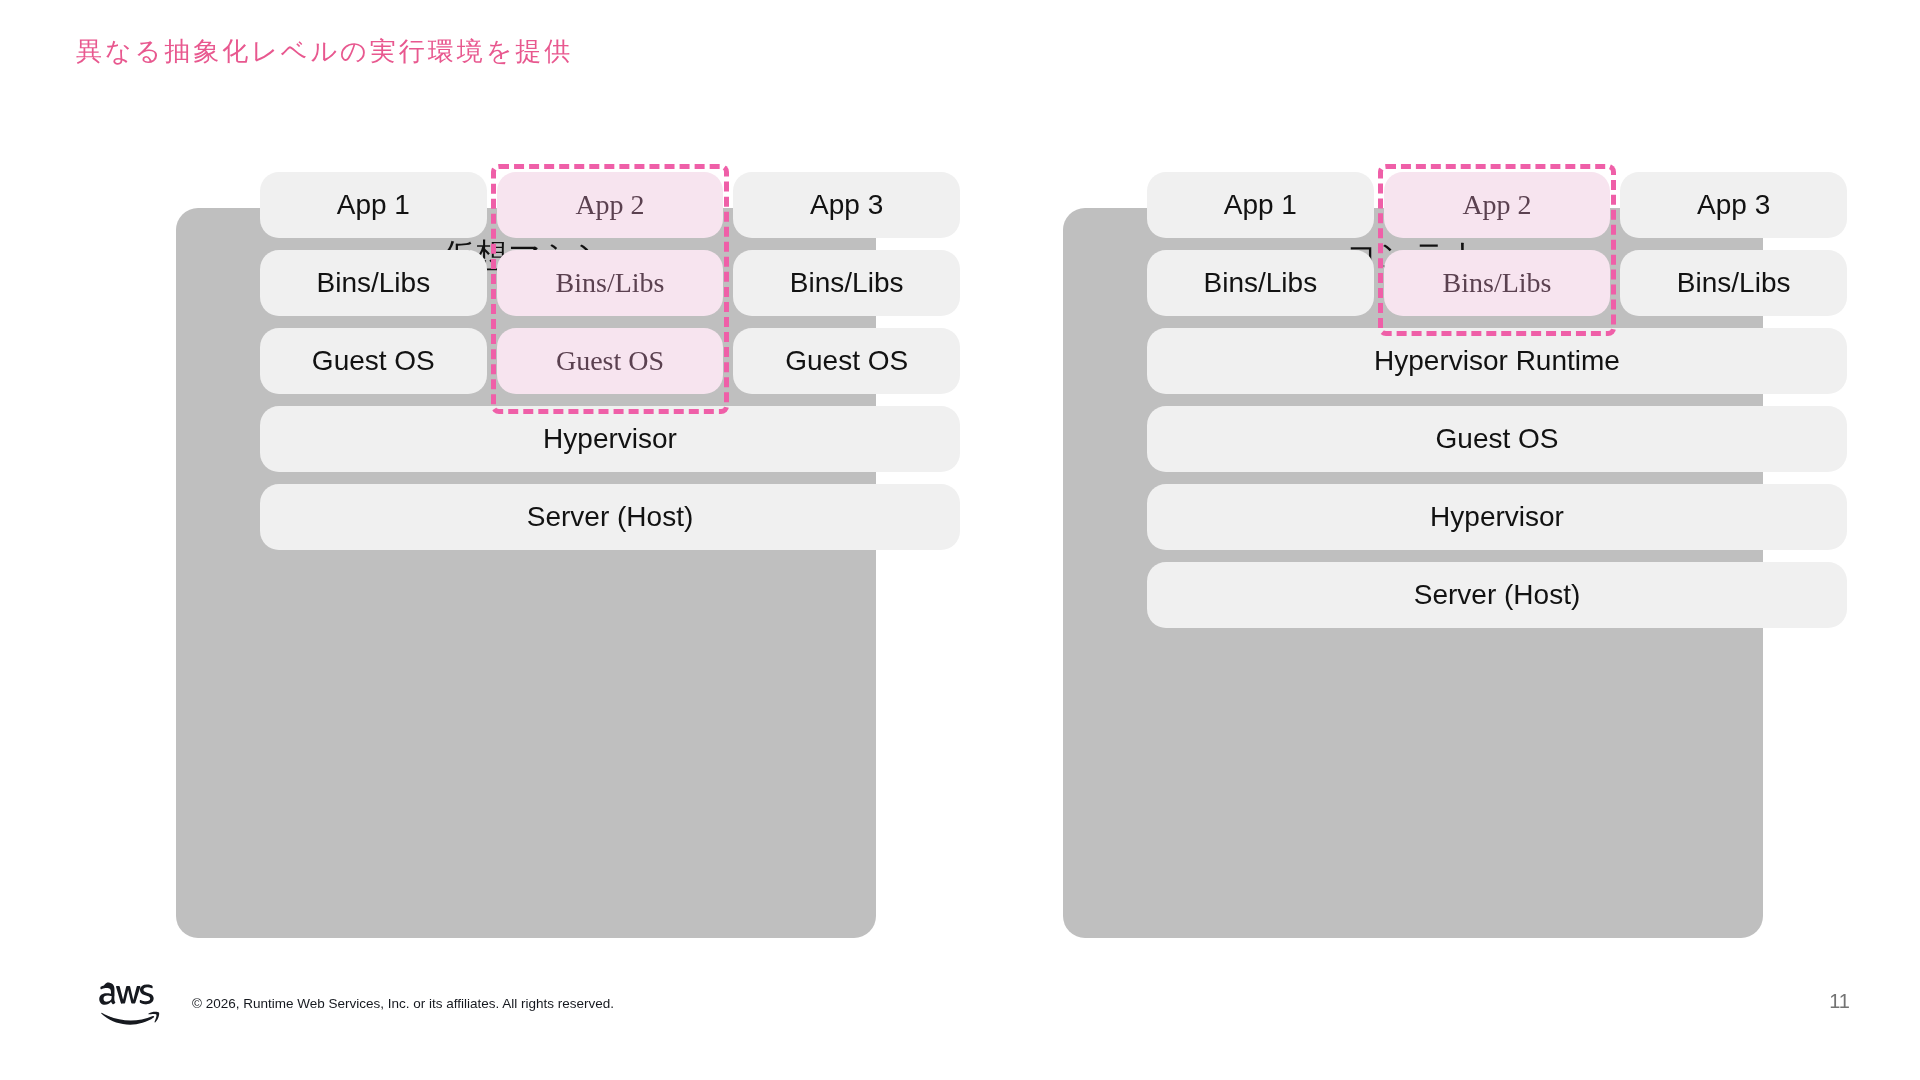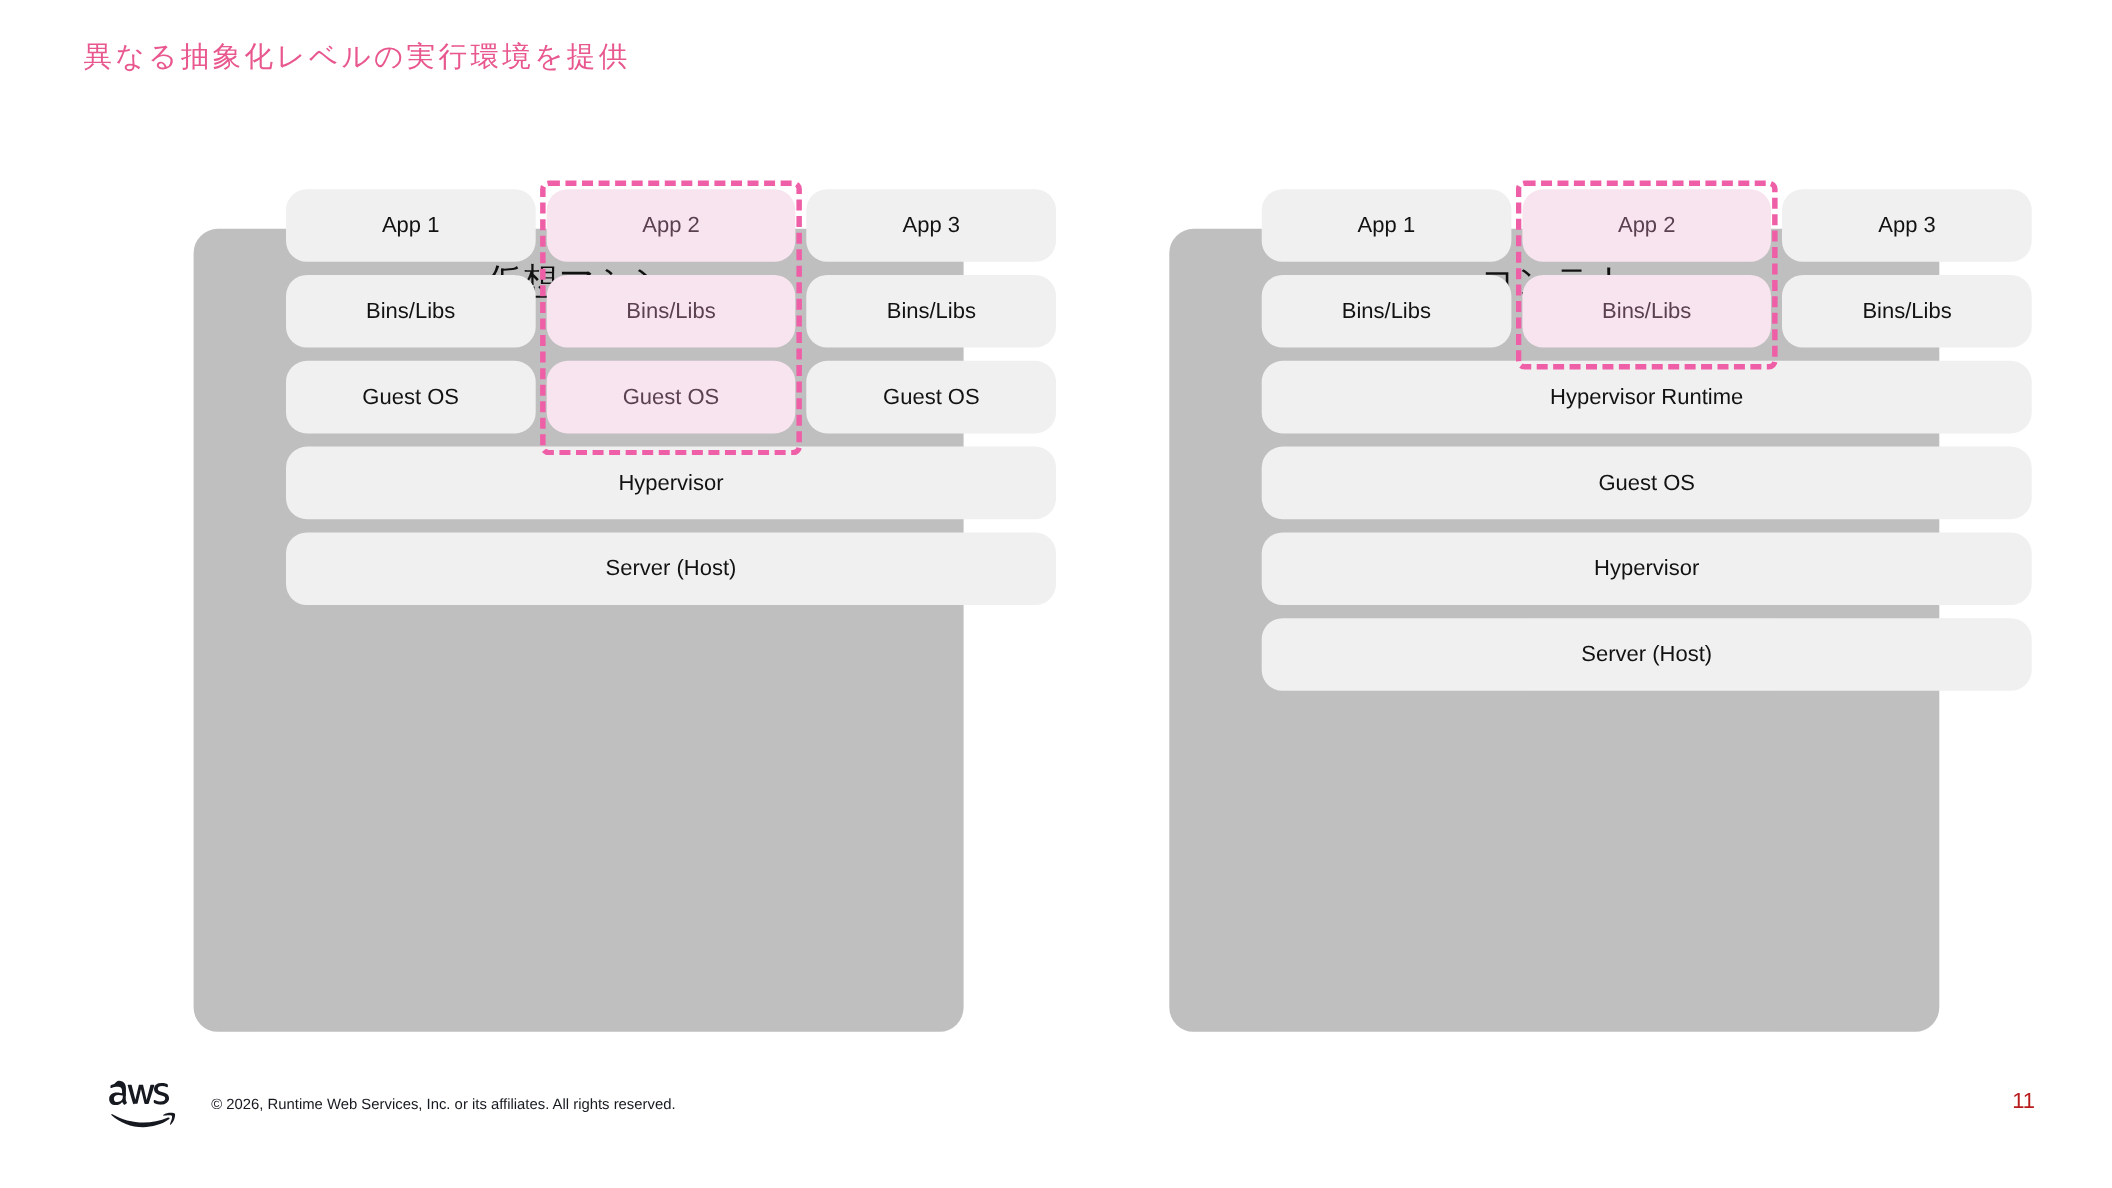--- a/index.html
+++ b/index.html
@@ -83,36 +83,37 @@
     gap: 10px;
     margin-bottom: 12px;
   }
   .row3 > .cell { flex: 1 1 0; }
 
   .cell {
     height: 66px;
     border-radius: 19px;
     background: #f0f0f0;
     color: #121212;
-    font-size: 20px;
+    font-size: 28px;
     display: flex;
     align-items: center;
     justify-content: center;
     box-sizing: border-box;
     white-space: nowrap;
   }
   .cell.wide {
     width: 100%;
     margin-bottom: 12px;
   }
   .cell.last { margin-bottom: 14px; }
 
   .cell.hl {
     background: #f7e4ef;
     color: #5b4150;
+    font-family: Liberation Serif, serif;
   }
 
   
   .stack-wrap { position: relative; }
   .dashed-box {
     position: absolute;
     border: 5px dashed #ef5fa8;
     border-radius: 8px;
     pointer-events: none;
     box-sizing: border-box;
@@ -139,21 +140,21 @@
     top: 36px;
     font-size: 13.5px;
     color: #16191f;
     white-space: nowrap;
   }
   .page-number {
     position: absolute;
     right: 70px;
     top: 30px;
     font-size: 20px;
-    color: #b91c1c;
+    color: #737373;
   }
 </style>
 </head>
 <body>
 
 <div class="slide-header">
   <div class="slide-subtitle">異なる抽象化レベルの実行環境を提供</div>
 </div>
 
 <div class="panels">

